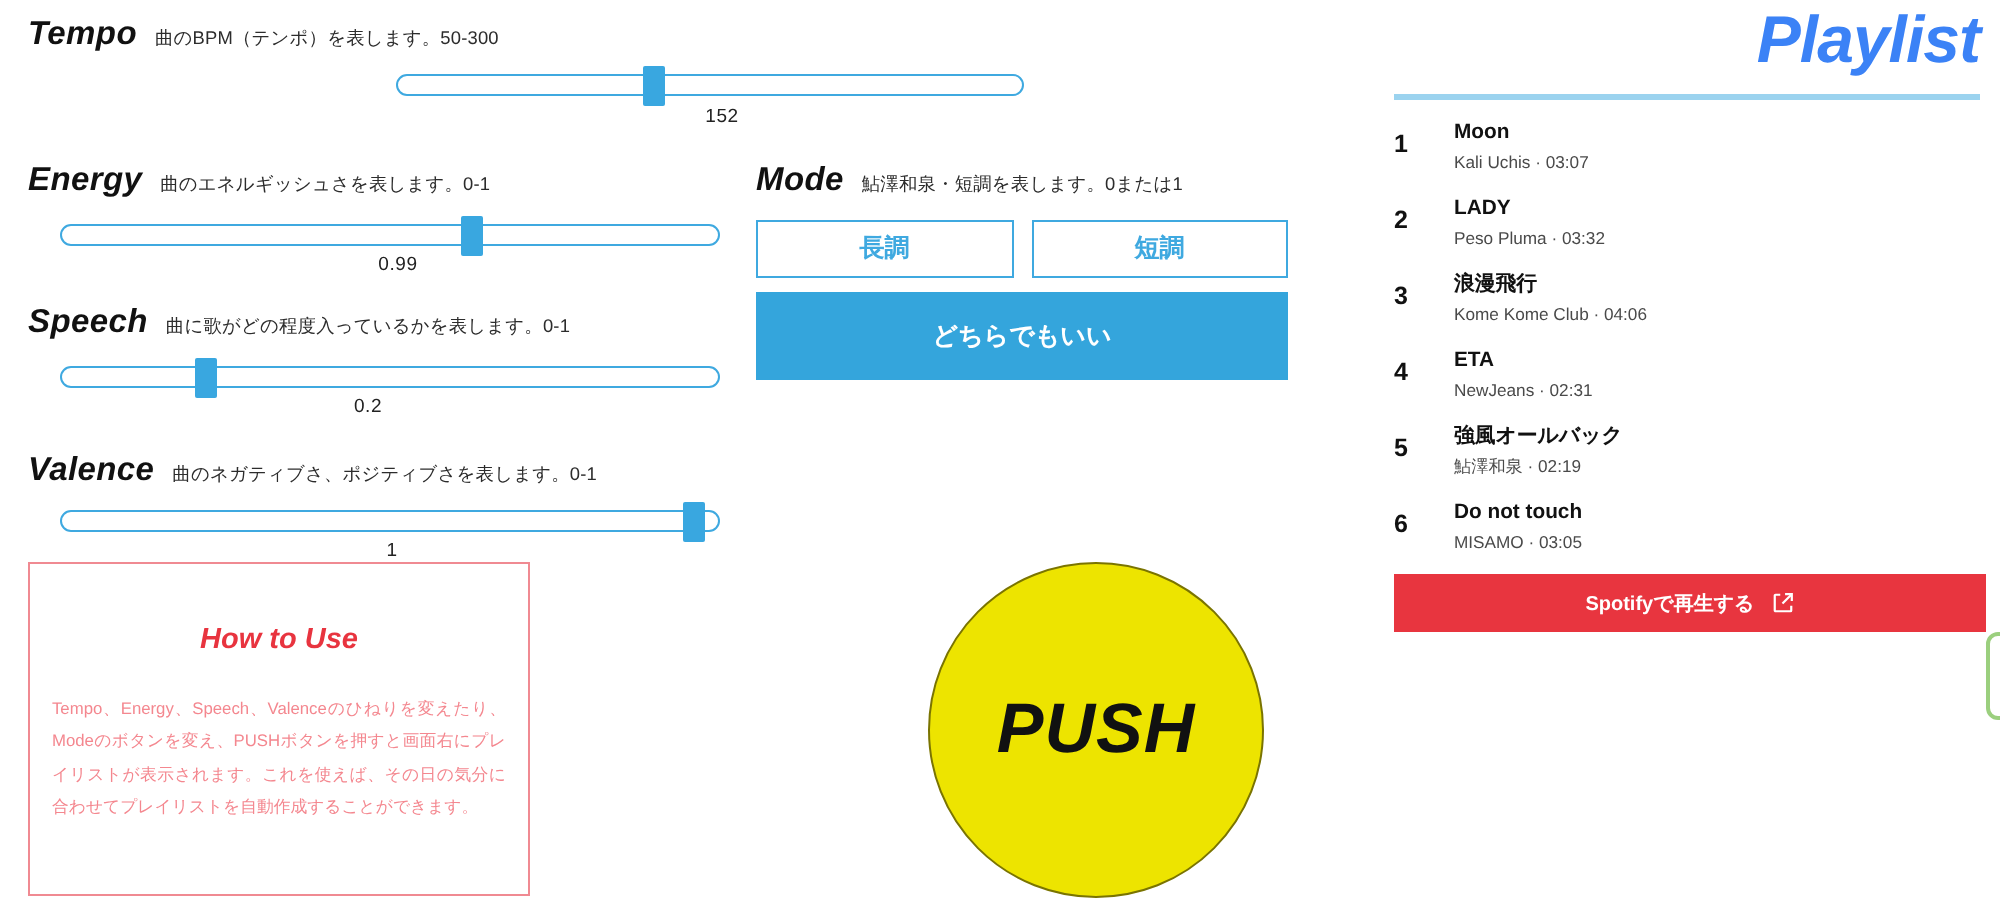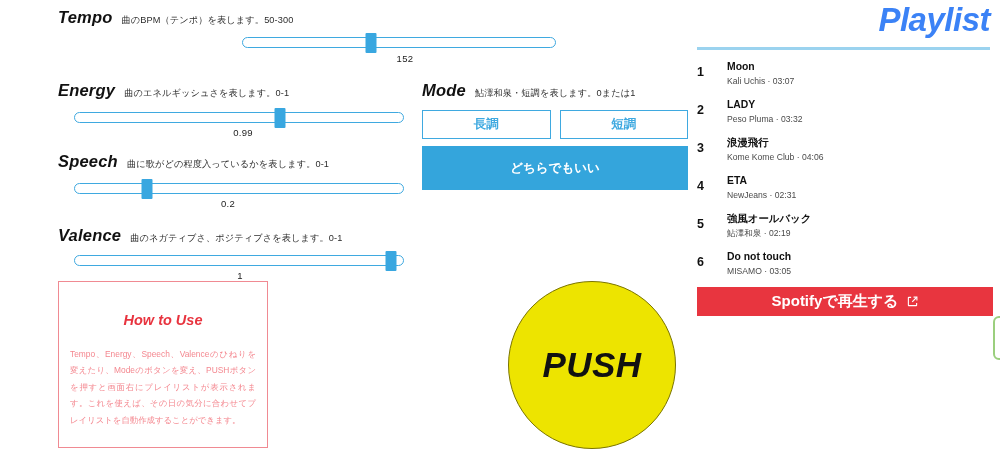--- a/index.html
+++ b/index.html
@@ -18,21 +18,20 @@
     width: 1000px;
     height: 459px;
   }
 
   
   .controls {
     position: absolute;
     left: 0; top: 0;
     width: 690px;
     height: 459px;
-    margin-left: 44px;
   }
 
   .param-head {
     display: flex;
     align-items: baseline;
     gap: 9px;
   }
   .param-title {
     font-style: italic;
     font-weight: bold;
@@ -128,21 +127,21 @@
     font-size: 12.5px;
     font-weight: bold;
     font-family: "Liberation Sans", "DejaVu Sans", sans-serif;
     cursor: pointer;
   }
 
   
   #howto {
     position: absolute;
     left: 14px; top: 281px;
-    width: 210px;
+    width: 251px;
     height: 167px;
     border: 1.2px solid #F08A92;
     background: #ffffff;
   }
   #howto-title {
     margin-top: 30px;
     text-align: center;
     font-style: italic;
     font-weight: bold;
     font-size: 14.5px;
@@ -232,21 +231,21 @@
     line-height: 1.6;
   }
   #spotify-btn {
     position: absolute;
     left: 697px; top: 287px;
     width: 296px;
     height: 29px;
     border: none;
     background: #E8353F;
     color: #ffffff;
-    font-size: 15px;
+    font-size: 10px;
     font-weight: bold;
     font-family: "Liberation Sans", "DejaVu Sans", sans-serif;
     cursor: pointer;
     display: flex;
     align-items: center;
     justify-content: center;
     gap: 9px;
   }
   #spotify-btn .ext-icon { display: inline-flex; }
 

